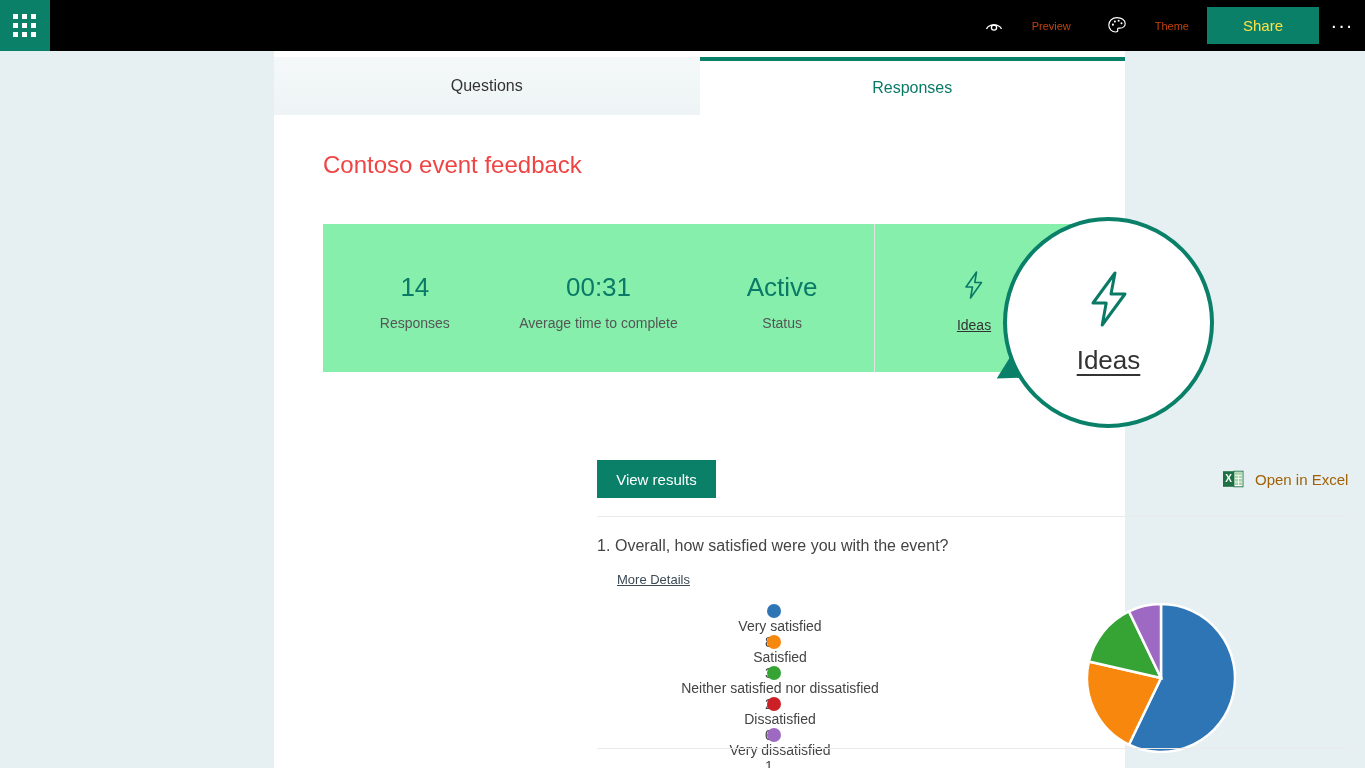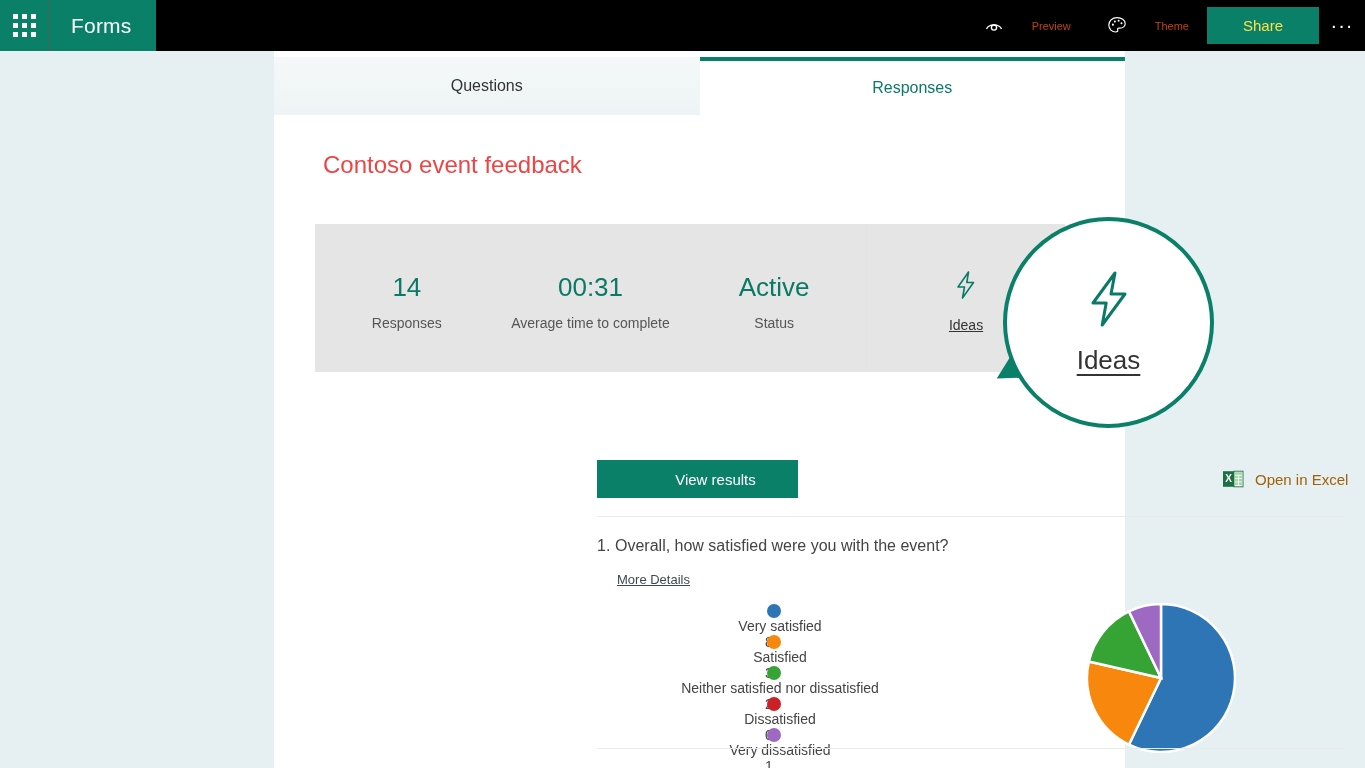--- a/index.html
+++ b/index.html
@@ -134,24 +134,24 @@
   .form-title {
     position: absolute;
     left: 49px; top: 100px;
     font-size: 24px;
     color: #ef4444;
     font-weight: 400;
     white-space: nowrap;
   }
   .stats {
     position: absolute;
-    left: 41px; top: 173px;
+    left: 49px; top: 173px;
     width: 750px;
     height: 148px;
-    background: #e5e5e5;
+    background: #86efac;
     display: flex;
   }
   .stat {
     flex: 1 1 0;
     display: flex;
     flex-direction: column;
     align-items: center;
     justify-content: center;
     padding-top: 6px;
   }
@@ -175,29 +175,28 @@
   .stat-ideas .stat-label {
     text-decoration: underline;
     color: #333333;
     cursor: pointer;
   }
   .bolt-small { margin-bottom: 10px; }
 
   .view-results {
     position: absolute;
     left: 323px; top: 409px;
-    width: 165px; height: 38px;
+    width: 119px; height: 38px;
     background: #0a8069;
     color: #ffffff;
     font-size: 15px;
     display: flex;
     align-items: center;
     justify-content: center;
     cursor: pointer;
-    padding-left: 36px;
   }
   .open-excel {
     position: absolute;
     left: 948px; top: 417px;
     display: flex;
     align-items: center;
     gap: 11px;
     cursor: pointer;
   }
   .excel-icon { width: 22px; height: 22px; display: block; }
@@ -303,21 +302,20 @@
         <i></i>
         <i></i>
         <i></i>
         <i></i>
         <i></i>
         <i></i>
         <i></i>
         <i></i>
     </div>
   </div>
-  <div class="brand">Forms</div>
   <div class="topbar-spacer"></div>
 
   <div class="tb-item">
     <span class="tb-icon">
       <svg width="20" height="20" viewBox="0 0 20 20">
         <path d="M2.5 13 C5 7.5, 15 7.5, 17.5 13" fill="none" stroke="#ffffff" stroke-width="1.3"></path>
         <circle cx="10" cy="11.6" r="2.6" fill="none" stroke="#ffffff" stroke-width="1.3"></circle>
       </svg>
     </span>
     <span>Preview</span>

